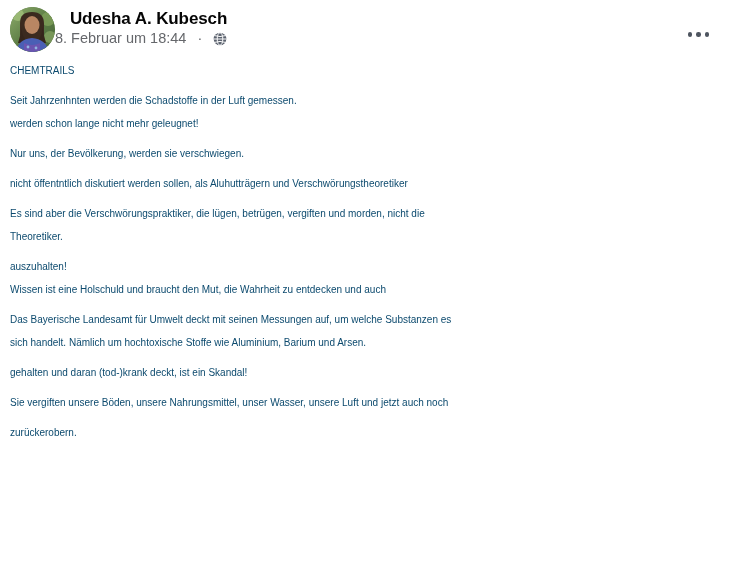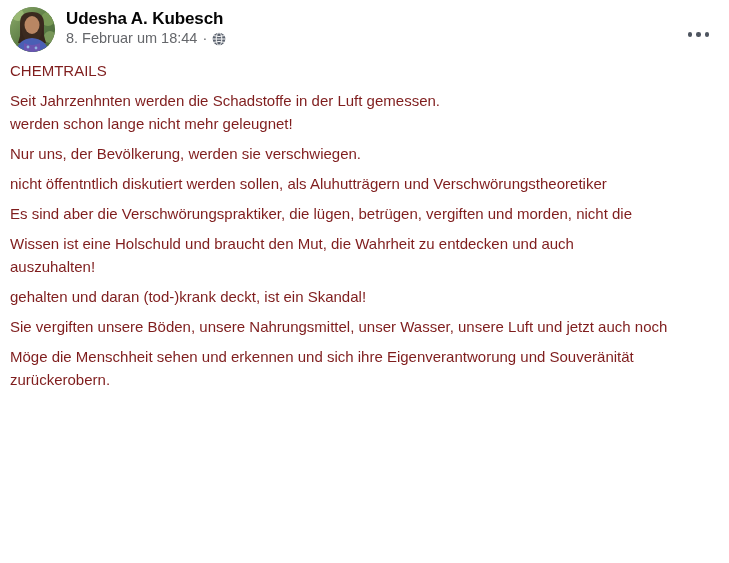--- a/index.html
+++ b/index.html
@@ -23,33 +23,33 @@
   }
   .avatar {
     width: 45px; height: 45px;
     border-radius: 50%;
     overflow: hidden;
     flex: 0 0 45px;
     cursor: pointer;
     background: #5d7d45;
   }
   .avatar svg { display: block; }
-  .header-info { margin-left: 11px; padding-top: 2px; }
+  .header-info { padding-top: 2px; text-align: right; }
   .author-name {
     font-size: 17px;
     font-weight: 700;
     color: #050505;
     line-height: 19px;
     cursor: pointer;
     letter-spacing: -0.1px;
   }
   .meta-row {
     display: flex;
     align-items: center;
-    gap: 5px;
+    gap: 11px;
     margin-top: 2px;
     color: #65676b;
     font-size: 14.5px;
     line-height: 17px;
   }
   .timestamp { cursor: pointer; }
   .meta-sep { color: #65676b; }
   .globe { width: 14px; height: 14px; display: block; margin-top: 1px; }
 
   .menu-button {
@@ -60,23 +60,23 @@
     padding: 5px 2px;
     cursor: pointer;
     border-radius: 4px;
     align-items: center;
   }
   .menu-dot { width: 4.5px; height: 4.5px; border-radius: 50%; background: #4e5560; }
 
   
   .post-body {
     padding: 9px 10px 0 10px;
-    font-size: 15px;
+    font-size: 10px;
     line-height: 23px;
-    color: #7f1d1d;
+    color: #0c4a6e;
     letter-spacing: 0;
   }
   .post-body p { margin: 0 0 7px 0; }
   .line { display: block; white-space: nowrap; }
 </style>
 </head>
 <body>
 
 <div class="post-card">
 
@@ -142,30 +142,34 @@
       <span class="line">werden schon lange nicht mehr geleugnet!</span>
     </p>
     <p>
       <span class="line">Nur uns, der Bevölkerung, werden sie verschwiegen.</span>
     </p>
     <p>
       <span class="line">nicht öffentntlich diskutiert werden sollen, als Aluhutträgern und Verschwörungstheoretiker</span>
     </p>
     <p>
       <span class="line">Es sind aber die Verschwörungspraktiker, die lügen, betrügen, vergiften und morden, nicht die</span>
+      <span class="line">Theoretiker.</span>
     </p>
     <p>
+      <span class="line">auszuhalten!</span>
       <span class="line">Wissen ist eine Holschuld und braucht den Mut, die Wahrheit zu entdecken und auch</span>
-      <span class="line">auszuhalten!</span>
+    </p>
+    <p>
+      <span class="line">Das Bayerische Landesamt für Umwelt deckt mit seinen Messungen auf, um welche Substanzen es</span>
+      <span class="line">sich handelt. Nämlich um hochtoxische Stoffe wie Aluminium, Barium und Arsen.</span>
     </p>
     <p>
       <span class="line">gehalten und daran (tod-)krank deckt, ist ein Skandal!</span>
     </p>
     <p>
       <span class="line">Sie vergiften unsere Böden, unsere Nahrungsmittel, unser Wasser, unsere Luft und jetzt auch noch</span>
     </p>
     <p>
-      <span class="line">Möge die Menschheit sehen und erkennen und sich ihre Eigenverantworung und Souveränität</span>
       <span class="line">zurückerobern.</span>
     </p>
   </div>
 
 </div>
 
 </body></html>

